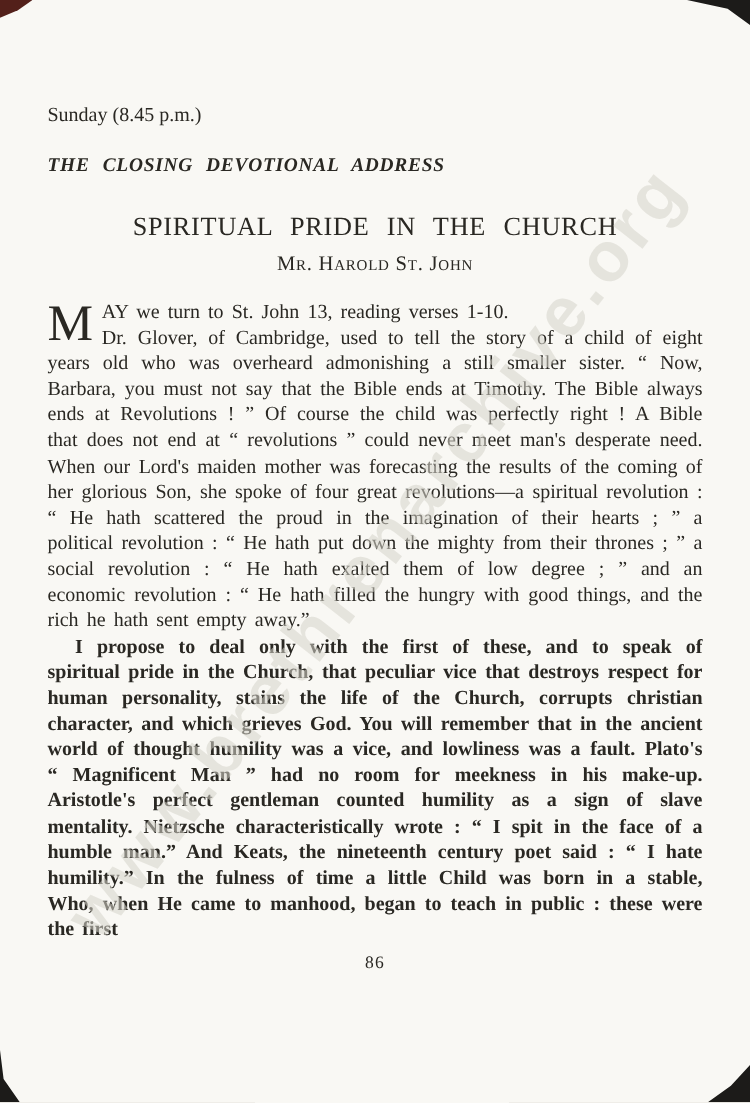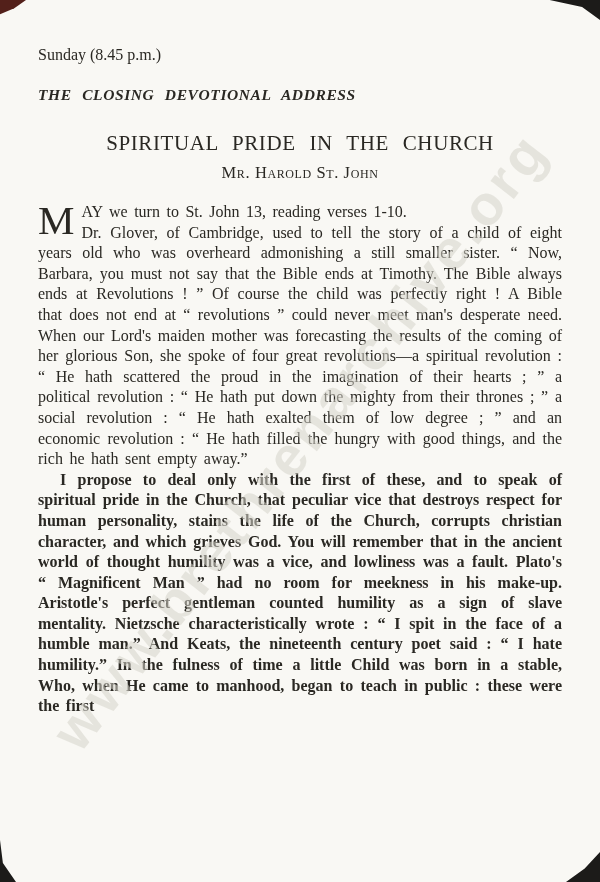--- a/index.html
+++ b/index.html
@@ -12,21 +12,21 @@
     width: 600px;
     height: 882px;
     margin: 0 auto;
     background: #f9f8f4;
     color: #2a2823;
     overflow: hidden;
   }
   .content {
     position: relative;
     z-index: 2;
-    padding: 46px 38px 0 38px;
+    padding: 84px 38px 0 38px;
   }
   .session-time {
     font-size: 16px;
     margin: 0;
   }
   .section-heading {
     margin: 22px 0 0 0;
     font-size: 15.5px;
     font-weight: bold;
     letter-spacing: 0.6px;
@@ -128,16 +128,17 @@
     <p class="speaker">Mr. Harold St. John</p>
 
     <div class="body-text">
       <p class="para first">
         <span class="dropcap">M</span><span>AY we turn to St. John 13, reading verses 1-10.</span><br>
         <span>Dr. Glover, of Cambridge, used to tell the story of a child of eight years old who was overheard admonishing a still smaller sister.  “ Now, Barbara, you must not say that the Bible ends at Timothy.  The Bible always ends at Revolutions ! ”  Of course the child was perfectly right !  A Bible that does not end at “ revolutions ” could never meet man's desperate need.  When our Lord's maiden mother was forecasting the results of the coming of her glorious Son, she spoke of four great revolutions—a spiritual revolution : “ He hath scattered the proud in the imagination of their hearts ; ” a political revolution : “ He hath put down the mighty from their thrones ; ”  a social revolution : “ He hath exalted them of low degree ; ”  and an economic revolution : “ He hath filled the hungry with good things, and the rich he hath sent empty away.”</span>
       </p>
       <p class="para second">I propose to deal only with the first of these, and to speak of spiritual pride in the Church, that peculiar vice that destroys respect for human personality, stains the life of the Church, corrupts christian character, and which grieves God.  You will remember that in the ancient world of thought humility was a vice, and lowliness was a fault.  Plato's “ Magnificent Man ” had no room for meekness in his make-up.  Aristotle's perfect gentleman counted humility as a sign of slave mentality.  Nietzsche characteristically wrote : “ I spit in the face of a humble man.”  And Keats, the nineteenth century poet said : “ I hate humility.”  In the fulness of time a little Child was born in a stable, Who, when He came to manhood, began to teach in public : these were the first</p>
     </div>
 
+    <p class="page-number">86</p>
 
   </div>
 
 </div>
 
 </body></html>

